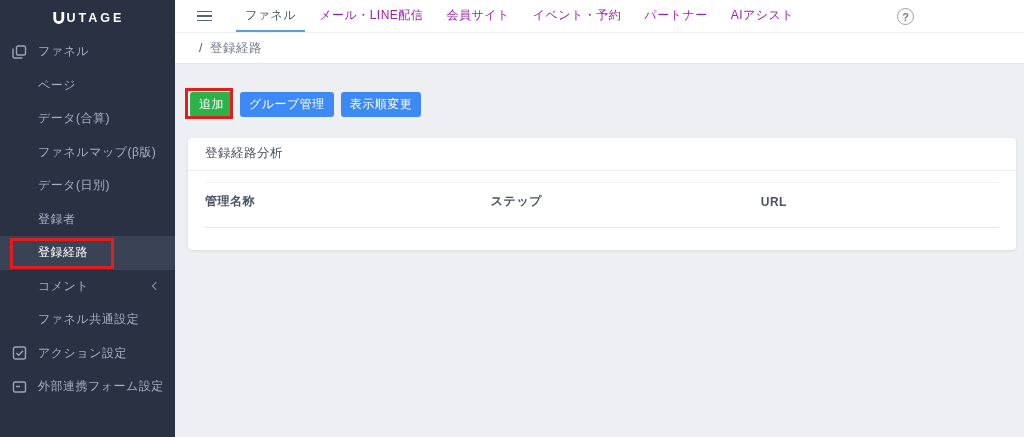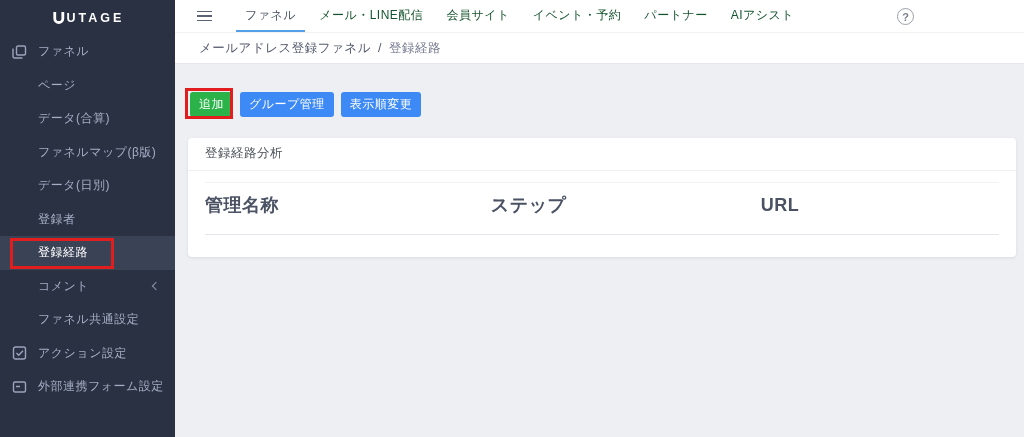--- a/index.html
+++ b/index.html
@@ -29,21 +29,21 @@
   svg.sicon { stroke:#9aa4bd; fill:none; stroke-width:1.4; }
 
   
   .header { position:absolute; left:175px; top:0; width:849px; background:#fff; z-index:1; }
   .navbar { height:33px; display:flex; align-items:stretch; padding-left:22px;
             border-bottom:1px solid #f0f2f4; position:relative; }
   .burger { display:flex; flex-direction:column; justify-content:center; gap:3px;
             margin-right:24px; cursor:pointer; align-self:center; }
   .burger i { display:block; width:15px; height:1.6px; background:#5b6374; }
   .nav-link { display:flex; align-items:center; padding:0 9px; margin-right:5px;
-              font-size:12px; color:#14532d; letter-spacing:.5px; cursor:pointer;
+              font-size:12px; color:#a21caf; letter-spacing:.5px; cursor:pointer;
               border-bottom:2px solid transparent; }
   .nav-link.active { border-bottom-color:#539fe8; color:#4d5565; }
   .help { position:absolute; right:110px; top:8px; width:17px; height:17px;
           border:1.4px solid #9aa0ab; border-radius:50%; color:#7b808d;
           font-size:11px; display:flex; align-items:center; justify-content:center;
           cursor:pointer; font-weight:bold; }
   .crumbbar { height:31px; display:flex; align-items:center; padding-left:24px;
               border-bottom:1px solid #e4e7eb; font-size:12.5px; color:#555b6d;
               letter-spacing:.5px; gap:7px; }
   .crumb-current { color:#74788d; }
@@ -58,21 +58,21 @@
   .btn-green { background:#2bb34a; }
   .btn-blue  { background:#3d8af7; }
 
   .card { position:absolute; left:13px; top:66px; width:828px; background:#fff;
           border-radius:4px; box-shadow:0 1px 3px rgba(40,50,70,.10);margin-top:8px; }
   .card-header { padding:7px 17px 8px; font-size:12.5px; color:#495057;
                  border-bottom:1px solid #eef0f3; letter-spacing:.5px; }
   .card-body { padding:0 17px 22px; }
   table { width:100%; border-collapse:collapse; margin-top:11px;
           border-top:1px solid #f1f3f6; }
-  th { text-align:left; font-size:18px; color:#4a5264; font-weight:bold;
+  th { text-align:left; font-size:12px; color:#4a5264; font-weight:bold;
        padding:10px 0 17px; border-bottom:1px solid #e2e6eb; letter-spacing:.5px; }
   th.c1 { width:36%; } th.c2 { width:34%; } th.c3 { width:30%; }
 
   
   .annot { position:absolute; border:3px solid #e11d1d; z-index:5; pointer-events:none; }
   .annot-add  { left:185px; top:88px;  width:48px;  height:31px; }
   .annot-side { left:10px;  top:238px; width:104px; height:31px; }
 </style>
 </head>
 <body>
@@ -150,21 +150,20 @@
       </span>
     <span class="nav-link active">ファネル</span>
     <span class="nav-link">メール・LINE配信</span>
     <span class="nav-link">会員サイト</span>
     <span class="nav-link">イベント・予約</span>
     <span class="nav-link">パートナー</span>
     <span class="nav-link">AIアシスト</span>
     <span class="help">?</span>
   </div>
   <div class="crumbbar">
-    <span>メールアドレス登録ファネル</span>
     <span>/</span>
     <span class="crumb-current">登録経路</span>
   </div>
 </header>
 
 <main class="main">
   <div class="toolbar">
     <button class="btn btn-green">追加</button>
     <button class="btn btn-blue">グループ管理</button>
     <button class="btn btn-blue">表示順変更</button>

